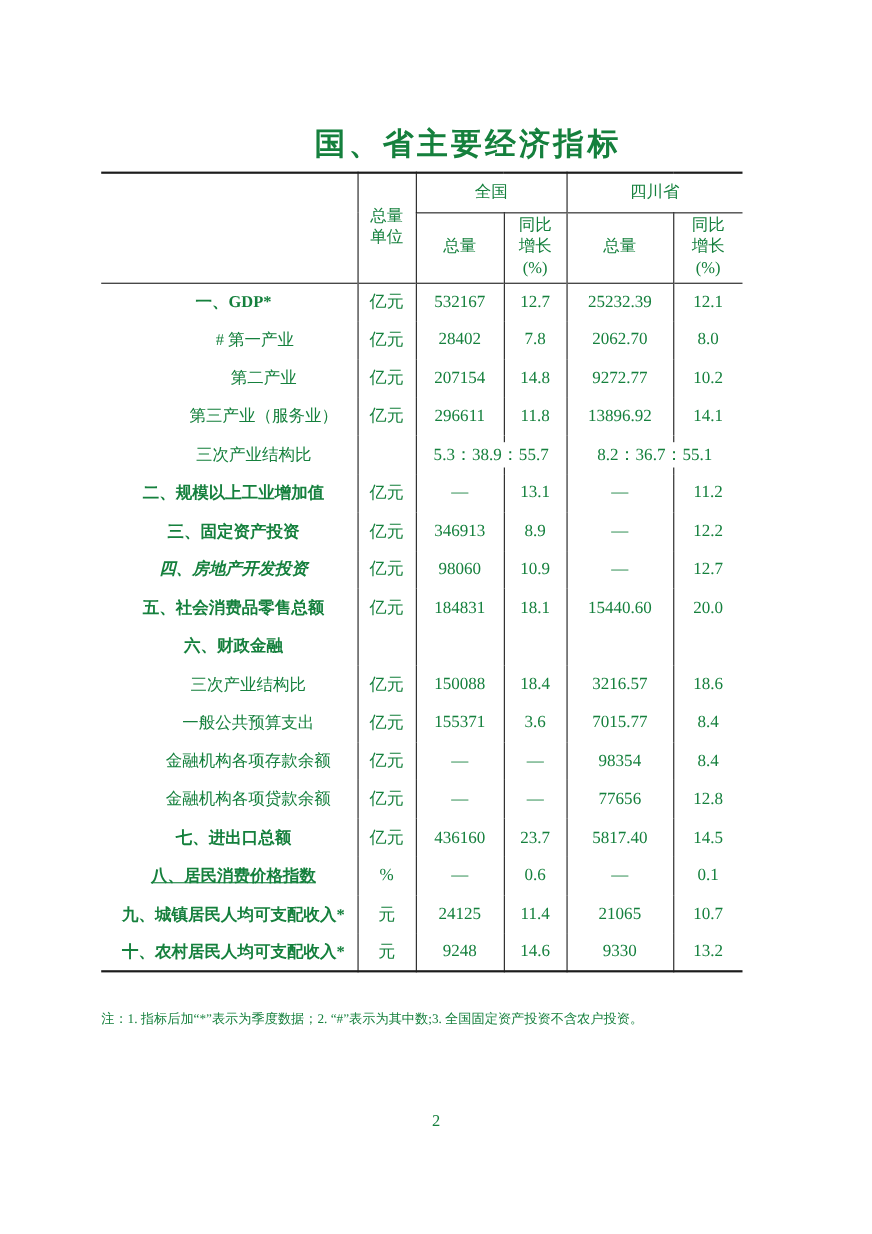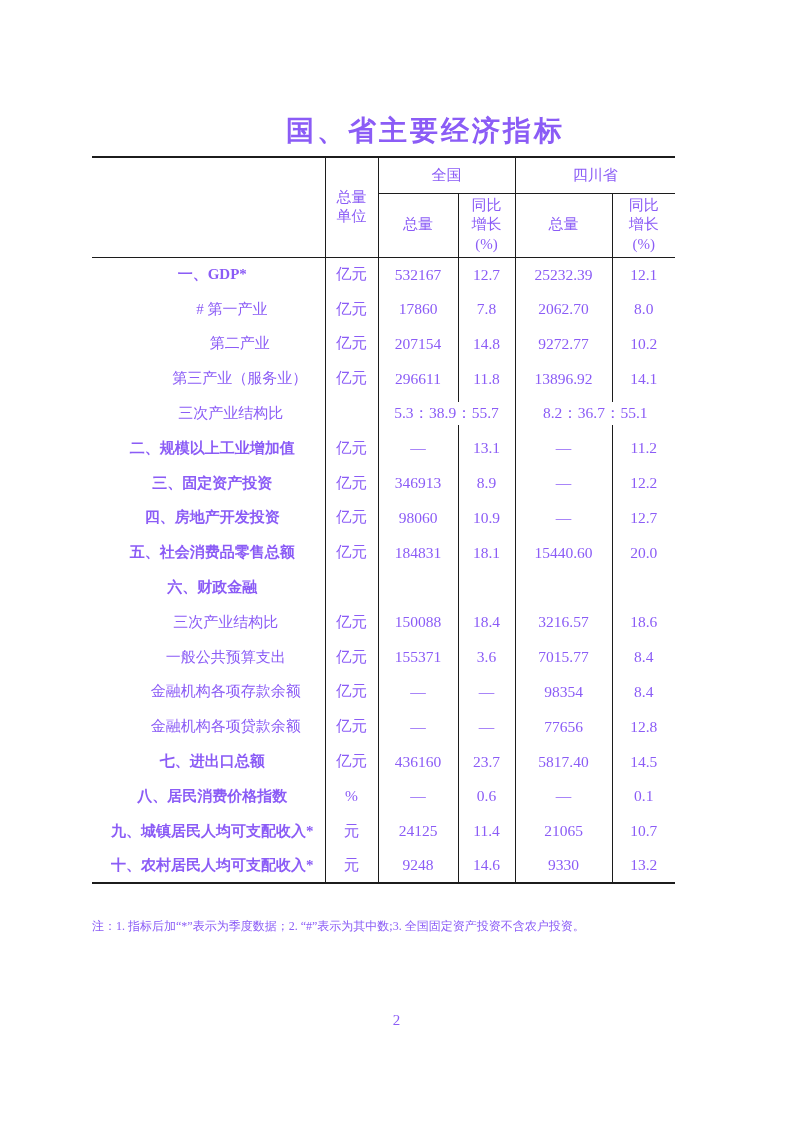--- a/index.html
+++ b/index.html
@@ -1,20 +1,20 @@
 <!DOCTYPE html>
 <html><head>
 <meta charset="utf-8">
 <style>
   html,body{margin:0;padding:0;background:#ffffff;}
   .page{
     position:relative;
     width:793px;height:1122px;
     background:#ffffff;
-    color:#8b5cf6;
+    color:#15803d;
     font-family:"Liberation Serif","DejaVu Serif",serif;
     overflow:hidden;
   }
   .title{
     position:absolute;
     top:112px;left:286px;
     font-size:28px;
     font-weight:bold;
     letter-spacing:3px;
     white-space:nowrap;
@@ -113,21 +113,21 @@
           <td class="ind b" style="padding-left: 8px;">一、GDP*</td>
           <td class="bl unit">亿元</td>
           <td class="bl val">532167</td>
           <td class="bl val">12.7</td>
           <td class="bl val">25232.39</td>
           <td class="bl val">12.1</td>
         </tr>
         <tr>
           <td class="ind" style="padding-left: 47px;"># 第一产业</td>
           <td class="bl unit">亿元</td>
-          <td class="bl val">17860</td>
+          <td class="bl val">28402</td>
           <td class="bl val">7.8</td>
           <td class="bl val">2062.70</td>
           <td class="bl val">8.0</td>
         </tr>
         <tr>
           <td class="ind" style="padding-left: 63px;">第二产业</td>
           <td class="bl unit">亿元</td>
           <td class="bl val">207154</td>
           <td class="bl val">14.8</td>
           <td class="bl val">9272.77</td>
@@ -157,21 +157,21 @@
         </tr>
         <tr>
           <td class="ind b" style="padding-left: 8px;">三、固定资产投资</td>
           <td class="bl unit">亿元</td>
           <td class="bl val">346913</td>
           <td class="bl val">8.9</td>
           <td class="bl val">—</td>
           <td class="bl val">12.2</td>
         </tr>
         <tr>
-          <td class="ind b" style="padding-left: 8px;">四、房地产开发投资</td>
+          <td class="ind b" style="padding-left: 8px; font-style: italic;">四、房地产开发投资</td>
           <td class="bl unit">亿元</td>
           <td class="bl val">98060</td>
           <td class="bl val">10.9</td>
           <td class="bl val">—</td>
           <td class="bl val">12.7</td>
         </tr>
         <tr>
           <td class="ind b" style="padding-left: 8px;">五、社会消费品零售总额</td>
           <td class="bl unit">亿元</td>
           <td class="bl val">184831</td>
@@ -221,21 +221,21 @@
         </tr>
         <tr>
           <td class="ind b" style="padding-left: 8px;">七、进出口总额</td>
           <td class="bl unit">亿元</td>
           <td class="bl val">436160</td>
           <td class="bl val">23.7</td>
           <td class="bl val">5817.40</td>
           <td class="bl val">14.5</td>
         </tr>
         <tr>
-          <td class="ind b" style="padding-left: 8px;">八、居民消费价格指数</td>
+          <td class="ind b" style="padding-left: 8px; text-decoration: underline;">八、居民消费价格指数</td>
           <td class="bl unit">%</td>
           <td class="bl val">—</td>
           <td class="bl val">0.6</td>
           <td class="bl val">—</td>
           <td class="bl val">0.1</td>
         </tr>
         <tr>
           <td class="ind b" style="padding-left: 8px;">九、城镇居民人均可支配收入*</td>
           <td class="bl unit">元</td>
           <td class="bl val">24125</td>

